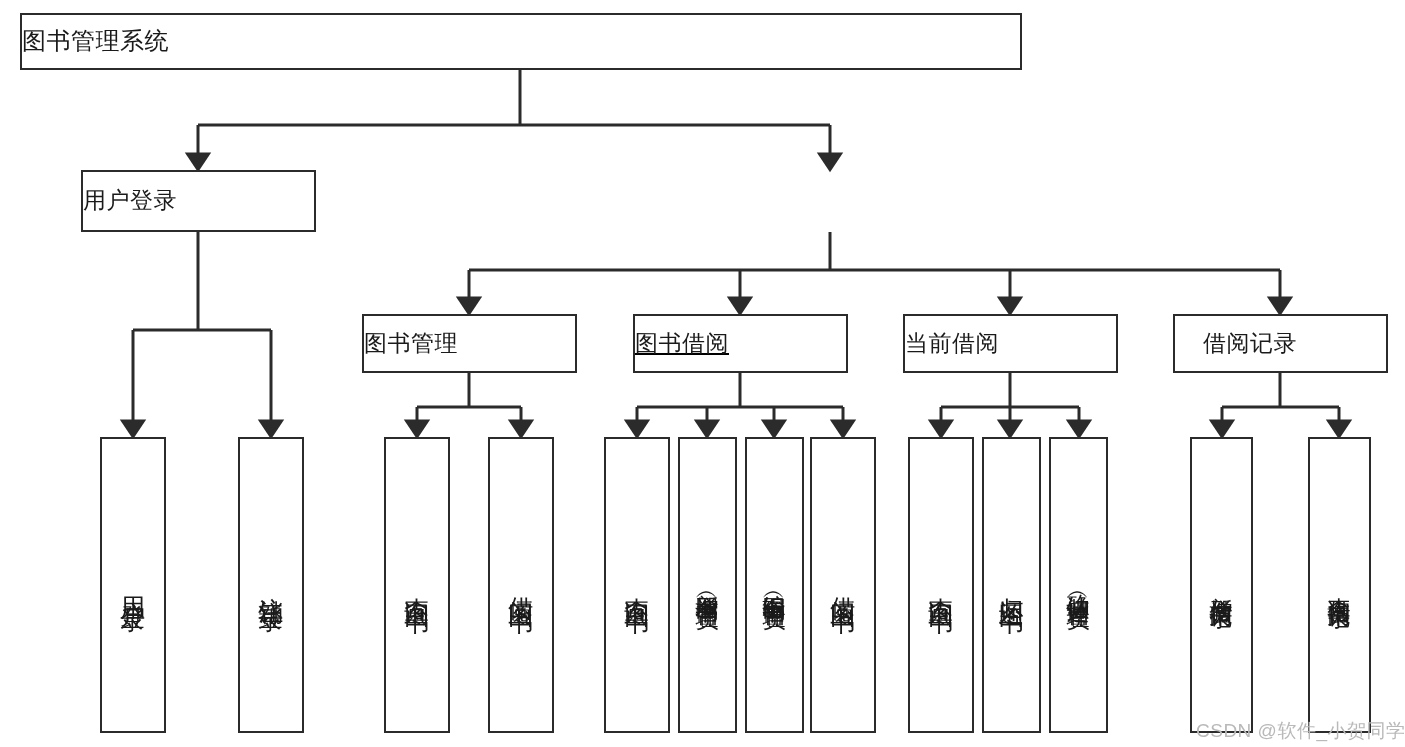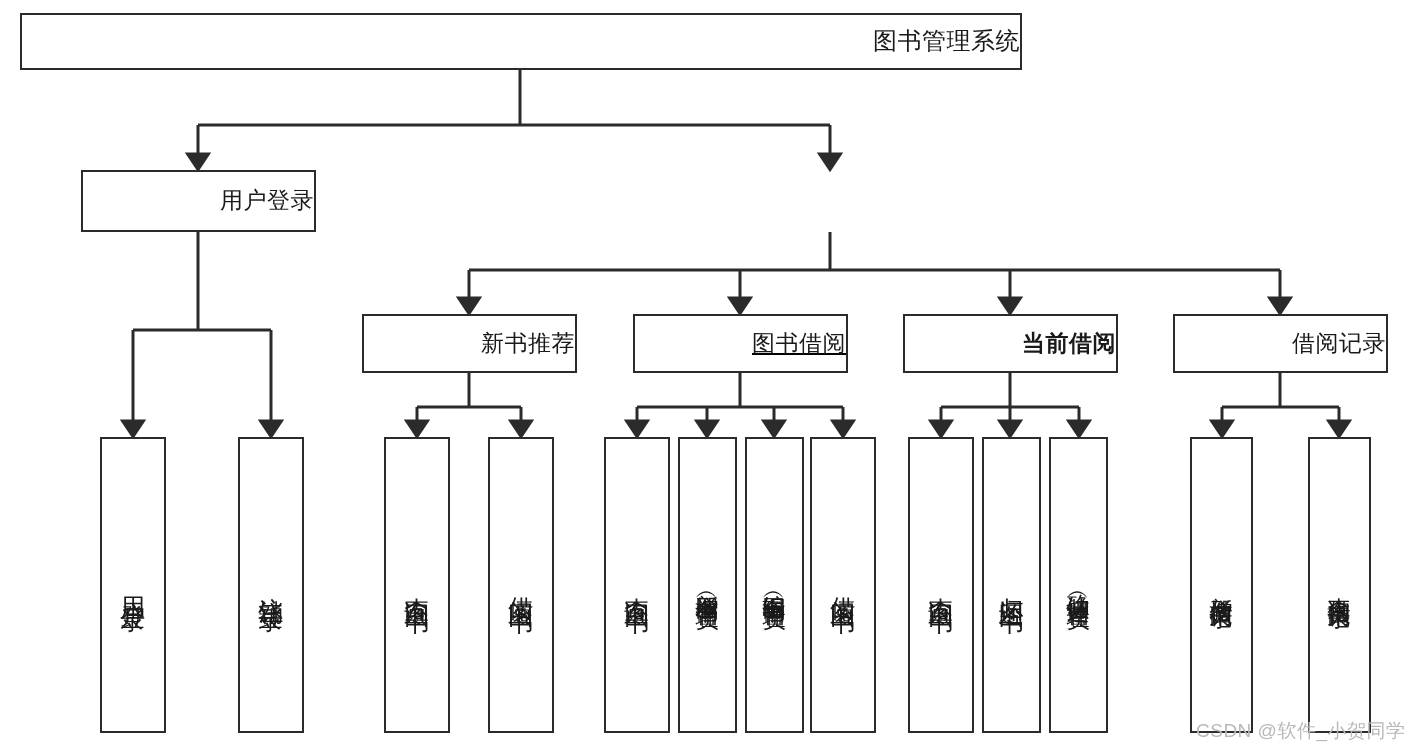--- a/index.html
+++ b/index.html
@@ -25,21 +25,21 @@
     height: 747px;
     pointer-events: none;
   }
   .node {
     position: absolute;
     box-sizing: border-box;
     background: #ffffff;
     border: 2.5px solid #2b2b2b;
     display: flex;
     align-items: center;
-    justify-content: flex-end;
+    justify-content: flex-start;
     z-index: 2;
   }
   .node .lbl {
     color: #1a1a1a;
     text-align: center;
     line-height: 1.18;
     white-space: nowrap;
   }
   
   .node.horiz .lbl {
@@ -138,29 +138,29 @@
 
   <div class="node horiz root" style="left:20px; top:13px; width:1002px; height:57px;">
     <span class="lbl">图书管理系统</span>
   </div>
 
   <div class="node horiz" style="left:81px; top:170px; width:235px; height:62px;">
     <span class="lbl">用户登录</span>
   </div>
 
   <div class="node horiz" style="left:362px; top:314px; width:215px; height:59px;">
-    <span class="lbl">新书推荐</span>
+    <span class="lbl">图书管理</span>
   </div>
   <div class="node horiz" style="left:633px; top:314px; width:215px; height:59px;text-decoration:underline;">
     <span class="lbl">图书借阅</span>
   </div>
-  <div class="node horiz" style="left:903px; top:314px; width:215px; height:59px;font-weight:bold;">
+  <div class="node horiz" style="left:903px; top:314px; width:215px; height:59px;">
     <span class="lbl">当前借阅</span>
   </div>
-  <div class="node horiz" style="left:1173px; top:314px; width:215px; height:59px;">
+  <div class="node horiz" style="left:1173px; top:314px; width:215px; height:59px;padding-left:28px;">
     <span class="lbl">借阅记录</span>
   </div>
 
   <div class="node leaf" style="left:100px; top:437px; width:66px; height:296px;">
     <span class="lbl">用户登录</span>
   </div>
   <div class="node leaf" style="left:238px; top:437px; width:66px; height:296px;">
     <span class="lbl">注销登录</span>
   </div>
 

